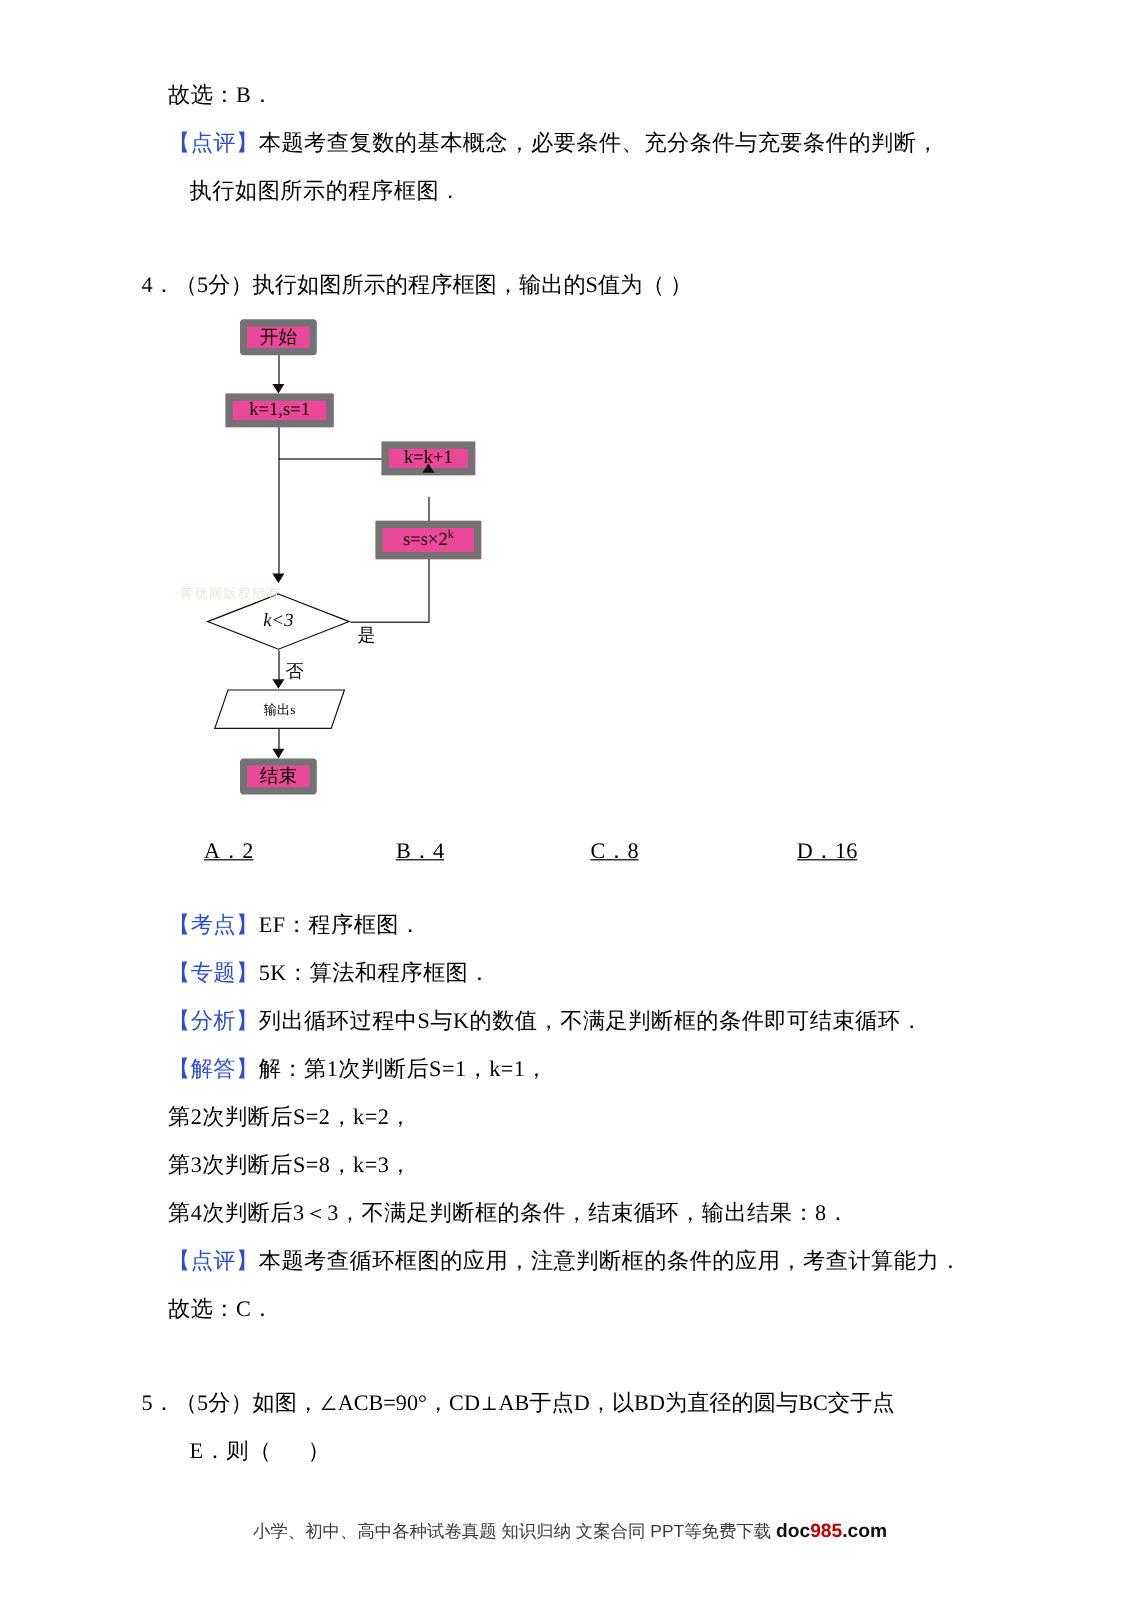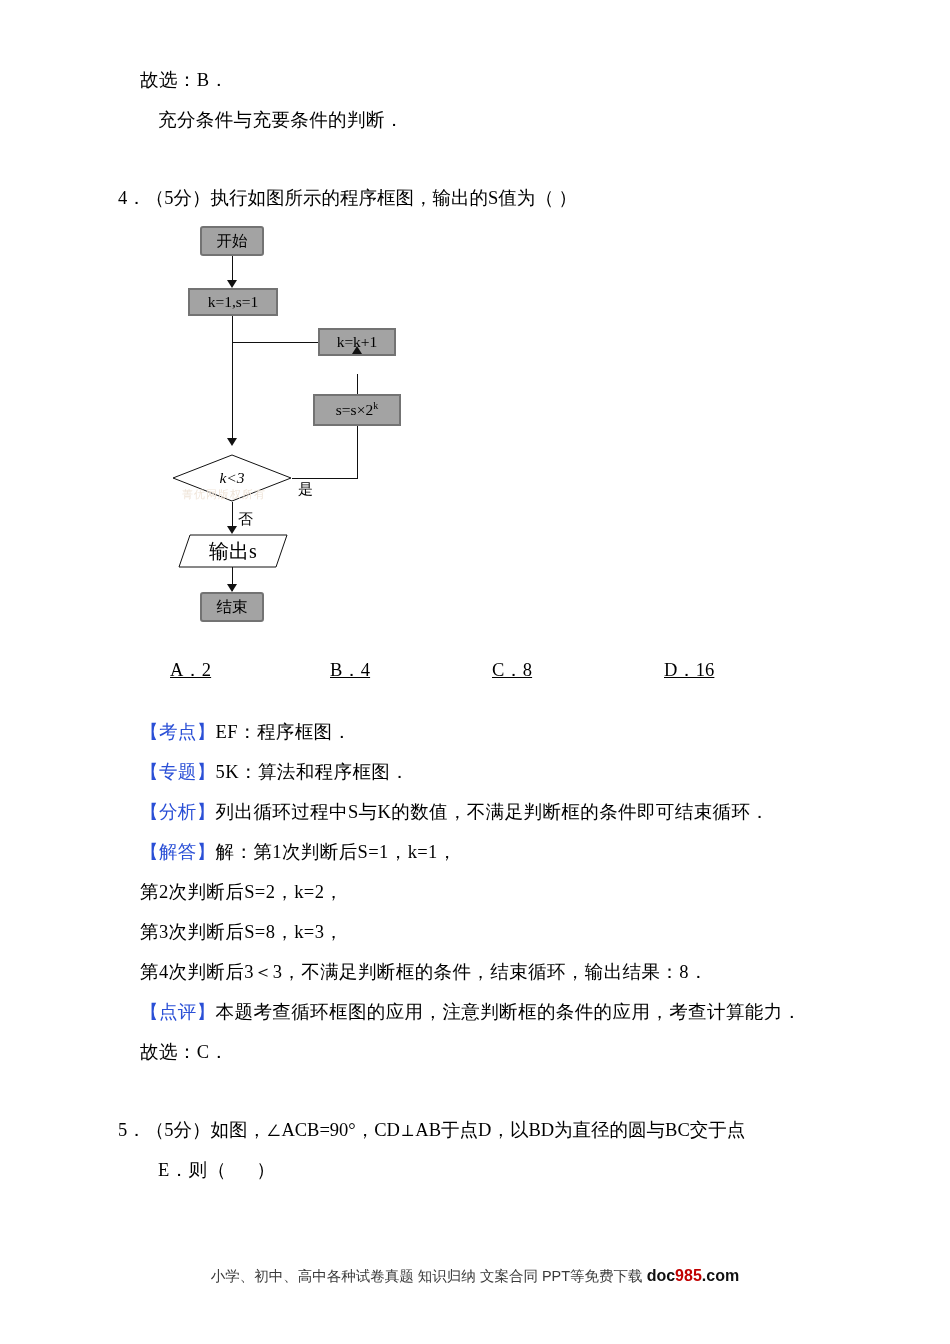--- a/index.html
+++ b/index.html
@@ -45,22 +45,22 @@
 
   
   .flow {
     position: relative;
     width: 420px;
     height: 370px;
     margin-left: 30px;
   }
   .fbox {
     position: absolute;
-    border: 2px solid #737373;
-    background: #a3a3a3;
+    border: 6px solid #737373;
+    background: #ec4899;
     font-size: 15.5px;
     display: flex;
     align-items: center;
     justify-content: center;
     box-sizing: border-box;
     font-family: "Liberation Serif", serif;
   }
   .fbox.round {
     border-radius: 3px;
   }
@@ -109,21 +109,21 @@
     display: flex; align-items: center; justify-content: center;
     font-size: 15.5px;
     font-style: italic;
   }
   .para-wrap { position: absolute; }
   .para { position: relative; width: 110px; height: 34px; }
   .para svg { display: block; }
   .para .ptext {
     position: absolute; left: 0; top: 0; width: 110px; height: 34px;
     display: flex; align-items: center; justify-content: center;
-    font-size: 20px;
+    font-size: 11px;
   }
 
   .choices {
     font-size: 18.5px;
     line-height: 40px;
     display: flex;
     margin-left: 30px;
     margin-top: 10px;
   }
   .choices span { display: inline-block; text-decoration: underline; }
@@ -147,36 +147,36 @@
     font-size: 16px;
   }
   .footer .brand .red { color: #c00000; }
   .watermark {
     position: absolute;
     left: 150px;
     top: 487px;
     font-size: 11px;
     color: #efe4d8;
     letter-spacing: 1px;
-    margin-left: 32px;
   }
   sup { font-size: 0.65em; vertical-align: super; }
 </style>
 </head>
 <body>
 
 <div class="page">
 
   <div class="spacer-lg"></div>
   <div class="spacer-md"></div>
 
   <div class="line">故选：B．</div>
 
-
-  <div class="line q-cont">充分条件与充要条件的判断．</div>
+  <div class="line"><span class="tag">【点评】</span><span>本题考查复数的基本概念，必要条件、充分条件与充要条件的判断，</span></div>
+
+  <div class="line q-cont">执行如图所示的程序框图．</div>
 
   <div class="spacer-lg"></div>
 
   <div class="q-line"><span>4．</span><span>（5分）</span><span>执行如图所示的程序框图，输出的S值为（      ）</span></div>
 
   <div class="flow">
 
     <div class="fbox round" style="left:30px; top:8px; width:64px; height:30px;">开始</div>
     <div class="vline" style="left:62px; top:38px; height:28px;"></div>
     <div class="arrow-down" style="left:57px; top:62px;"></div>

